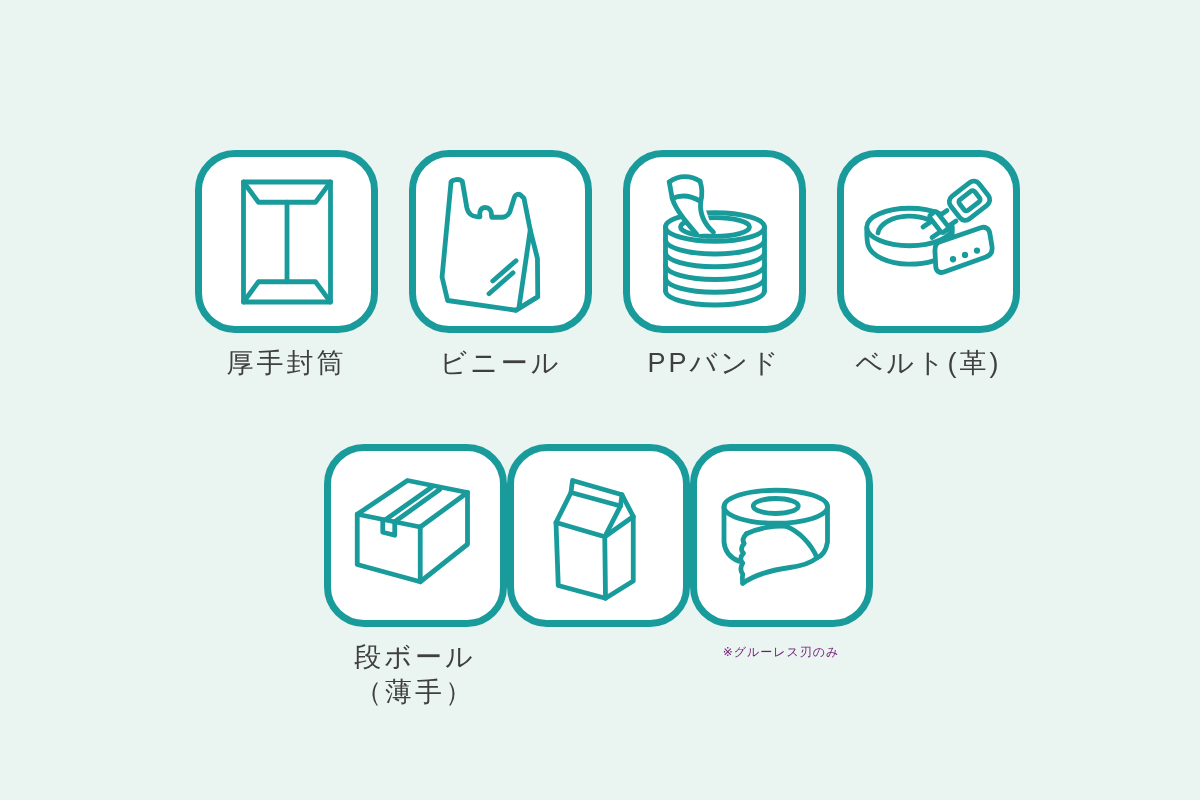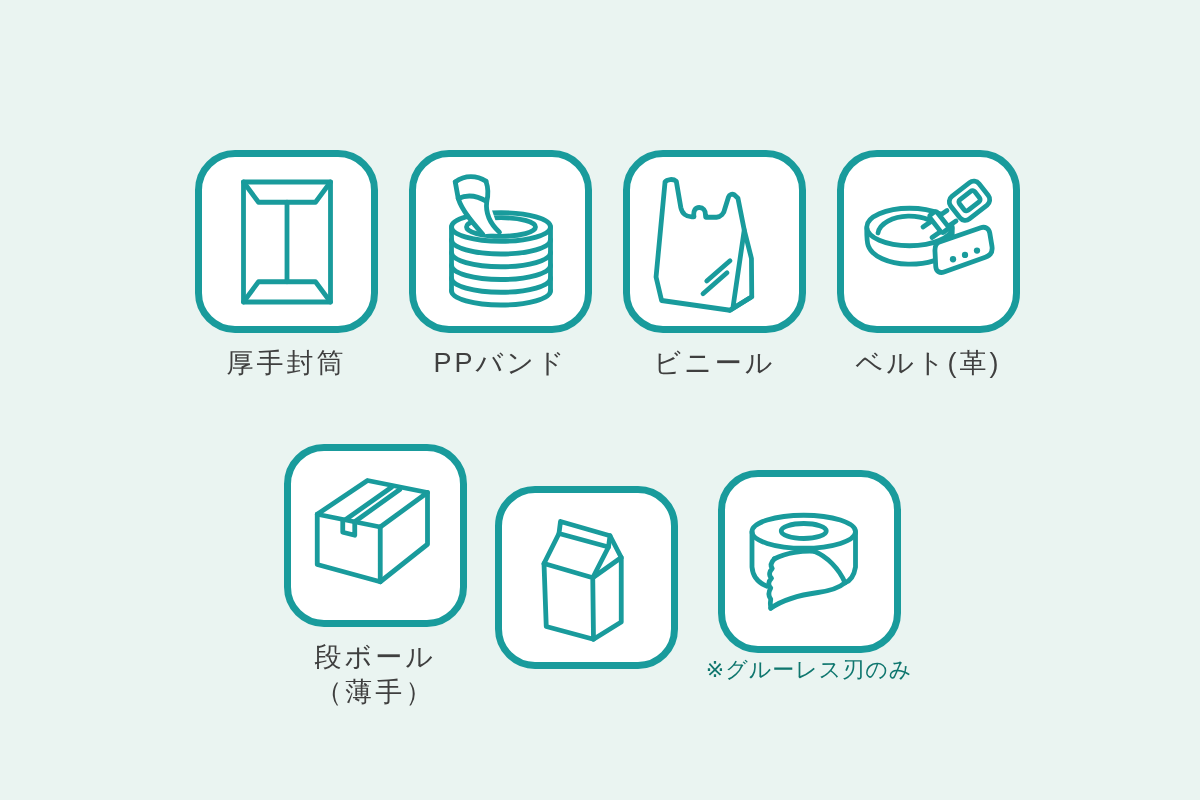--- a/index.html
+++ b/index.html
@@ -1,40 +1,40 @@
 <!DOCTYPE html>
 <html><head>
 <meta charset="utf-8">
 <style>
   html,body{margin:0;padding:0;}
   body{
     width:1200px;height:800px;position:relative;overflow:hidden;
     background:#EAF4F1;
     font-family:"Liberation Sans","DejaVu Sans",sans-serif;
   }
-  .row{position:absolute;left:0;right:4px;display:flex;justify-content:center;align-items:center;}
+  .row{position:absolute;left:0;right:4px;display:flex;justify-content:center;align-items:flex-start;}
   .row1{top:150px;gap:31px;padding-left:19px;}
-  .row2{top:444px;gap:28px;}
+  .row2{top:444px;}
   .cell{display:flex;flex-direction:column;align-items:center;}
   .tile{
     width:169px;height:169px;background:#FFFFFF;
     border:7px solid #199B9C;border-radius:40px;
     display:flex;align-items:center;justify-content:center;
   }
   .tile svg{width:150px;height:150px;display:block;}
   .stroke{fill:none;stroke:#199B9C;stroke-width:3.2;stroke-linecap:round;stroke-linejoin:round;}
   .fillT{fill:#199B9C;stroke:none;}
   .fillW{fill:#FFFFFF;stroke:none;}
   .fillWS{fill:#FFFFFF;stroke:#199B9C;stroke-width:3.2;stroke-linecap:round;stroke-linejoin:round;}
   .label{
     margin-top:13px;font-size:27px;line-height:1.3;color:#3F3F3F;
     letter-spacing:3px;text-align:center;white-space:nowrap;
   }
   .note{
-    margin-top:2px;font-size:22px;color:#0f766e;letter-spacing:1px;
+    margin-top:17px;font-size:12px;color:#701a75;letter-spacing:1px;
     text-align:center;white-space:nowrap;
   }
 </style>
 </head>
 <body>
 
 <div class="row row1">
 
   <div class="cell">
     <div class="tile">
@@ -47,60 +47,60 @@
         </g>
       </svg>
     </div>
     <div class="label">厚手封筒</div>
   </div>
 
   <div class="cell">
     <div class="tile">
       <svg viewBox="0 0 100 100">
         <g class="stroke">
+          <path d="M16.7,10 C18,8.2 22,7.6 24.2,9.5 L27.2,27
+                   C28,31 31,33.2 34.5,33.2 L36,33.2
+                   C35.3,29.5 36.8,27 39.5,27 C42.2,27 43.6,29 43.6,31.5 L43.8,33.5 L51,33.5
+                   C54,33.3 56,31 56.5,28 L59,20
+                   C59.6,18.2 61.4,17.7 63,18.6 L65.3,20.8
+                   L69.5,42 L74.3,61 L74.5,86.5
+                   L60,95.5 L14.4,89 L10.7,73.3 Z"></path>
+          <path d="M69.5,42 L62,93.5"></path>
+          <path d="M74.5,86.5 L60,95.5"></path>
+          <path d="M42,84.5 L58,70.5"></path>
+          <path d="M44.5,76 L60,62.5"></path>
+        </g>
+      </svg>
+    </div>
+    <div class="label">ビニール</div>
+  </div>
+
+  <div class="cell">
+    <div class="tile">
+      <svg viewBox="0 0 100 100">
+        <g class="stroke">
           <ellipse cx="50" cy="40" rx="33" ry="9.5"></ellipse>
           <path d="M17,48.5 A33,9.5 0 0 0 83,48.5"></path>
           <path d="M17,57 A33,9.5 0 0 0 83,57"></path>
           <path d="M17,65.5 A33,9.5 0 0 0 83,65.5"></path>
           <path d="M17,74 A33,9.5 0 0 0 83,74"></path>
           <path d="M17,82.5 A33,9.5 0 0 0 83,82.5"></path>
           <path d="M17,40 L17,82.5 M83,40 L83,82.5"></path>
           <ellipse cx="50" cy="40" rx="23" ry="6.2"></ellipse>
         </g>
         <path class="fillW" d="M19.5,10 L40,9.5 L41,20 L49,43.5 L38,45 L21.5,21 Z"></path>
         <g class="stroke">
           <path d="M38,45 C31,37 24,29 21.5,21 L19.5,10"></path>
           <path d="M19.5,10 C26,5 34,5.5 40,9.5"></path>
           <path d="M40,9.5 C41.5,14 41.5,19 40.5,23 C39.5,31 43,38 49,43.5"></path>
           <path d="M21.5,21 C28,18 34,19 40.5,23"></path>
         </g>
       </svg>
     </div>
     <div class="label">PPバンド</div>
-  </div>
-
-  <div class="cell">
-    <div class="tile">
-      <svg viewBox="0 0 100 100">
-        <g class="stroke">
-          <path d="M16.7,10 C18,8.2 22,7.6 24.2,9.5 L27.2,27
-                   C28,31 31,33.2 34.5,33.2 L36,33.2
-                   C35.3,29.5 36.8,27 39.5,27 C42.2,27 43.6,29 43.6,31.5 L43.8,33.5 L51,33.5
-                   C54,33.3 56,31 56.5,28 L59,20
-                   C59.6,18.2 61.4,17.7 63,18.6 L65.3,20.8
-                   L69.5,42 L74.3,61 L74.5,86.5
-                   L60,95.5 L14.4,89 L10.7,73.3 Z"></path>
-          <path d="M69.5,42 L62,93.5"></path>
-          <path d="M74.5,86.5 L60,95.5"></path>
-          <path d="M42,84.5 L58,70.5"></path>
-          <path d="M44.5,76 L60,62.5"></path>
-        </g>
-      </svg>
-    </div>
-    <div class="label">ビニール</div>
   </div>
 
 
   <div class="cell">
     <div class="tile">
       <svg viewBox="0 0 100 100">
         <g class="stroke">
           <ellipse cx="37" cy="40" rx="28.5" ry="12.5"></ellipse>
           <path d="M16,44 C17,37.5 26,33 36,32.7 C41,32.6 46,33.5 50,35.3"></path>
           <path d="M8.5,41 C8.5,47 8.5,50 9.5,52.5 C12,59.5 23,64.5 36,64.8 C42,64.9 48,64.2 53,62.6"></path>

